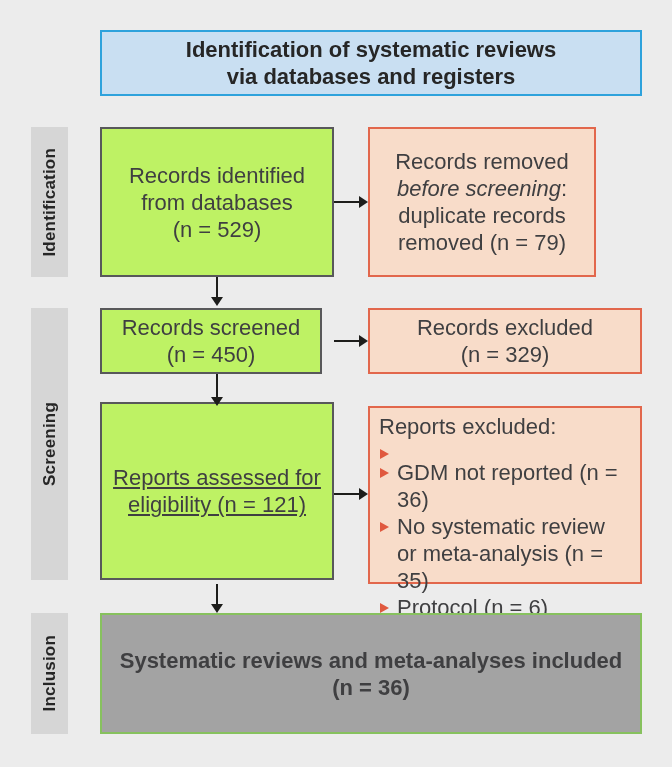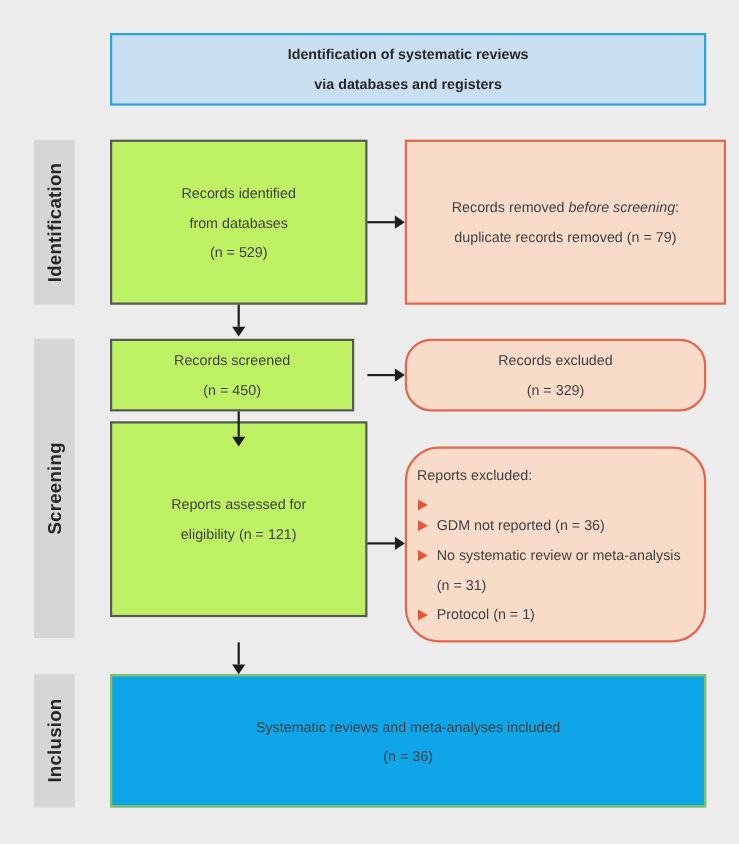--- a/index.html
+++ b/index.html
@@ -13,37 +13,37 @@
     overflow: hidden;
   }
 
   .box {
     position: absolute;
     box-sizing: border-box;
     border: 2px solid;
     display: flex;
     align-items: center;
     justify-content: center;
-    font-size: 13px;
+    font-size: 22px;
     line-height: 27px;
     color: #3f3f41;
     padding: 4px 8px;
   }
   .txt { text-align: center; }
   .pre { white-space: pre-line; }
 
   .title-box {
     background: #c9dff2;
     border-color: #2ea2dc;
     font-weight: bold;
     color: #262626;
   }
   .plain  { background: #bef264; border-color: #58585a; }
   .excl   { background: #f8dcc9; border-color: #e2674c; }
-  .incl   { background: #0ea5e9; border-color: #87c15e; }
+  .incl   { background: #a3a3a3; border-color: #87c15e; font-weight: bold; }
 
   .stage {
     position: absolute;
     left: 31px;
     width: 37px;
     background: #d6d6d6;
     display: flex;
     align-items: center;
     justify-content: center;
   }
@@ -79,24 +79,23 @@
   .arr-r .head {
     position: absolute; right: 0; top: 0;
     width: 0; height: 0;
     border-top: 6px solid transparent;
     border-bottom: 6px solid transparent;
     border-left: 9px solid #1d1d1b;
   }
 
   
   .list-box {
-    align-items: center;
+    align-items: flex-start;
     justify-content: flex-start;
     padding: 5px 19px 5px 9px;
-    border-radius: 31px;
   }
   .list-wrap { width: 100%; text-align: left; }
   .li { display: flex; align-items: flex-start; }
   .tri {
     flex: 0 0 auto;
     width: 0; height: 0;
     border-left: 9px solid #e0593f;
     border-top: 5px solid transparent;
     border-bottom: 5px solid transparent;
     margin: 9px 8px 0 1px;
@@ -122,56 +121,56 @@
   <div class="stage" style="top:613px; height:121px;">
     <span>Inclusion</span>
   </div>
 
   <div class="box plain" style="left:100px; top:127px; width:234px; height:150px;">
     <div class="txt pre">Records identified
 from databases
 (n = 529)</div>
   </div>
 
-  <div class="box excl" style="left:368px; top:127px; width:292px; height:150px;">
+  <div class="box excl" style="left:368px; top:127px; width:228px; height:150px;">
     <p class="wrap"><span>Records removed</span> <i>before screening</i><span>: duplicate records removed (n = 79)</span></p>
   </div>
 
   <div class="box plain" style="left:100px; top:308px; width:222px; height:66px;">
     <div class="txt pre">Records screened
 (n = 450)</div>
   </div>
 
-  <div class="box excl" style="left:368px; top:308px; width:274px; height:66px;border-radius:24px;">
+  <div class="box excl" style="left:368px; top:308px; width:274px; height:66px;">
     <div class="txt pre">Records excluded
 (n = 329)</div>
   </div>
 
-  <div class="box plain" style="left:100px; top:383px; width:234px; height:178px;">
+  <div class="box plain" style="left:100px; top:402px; width:234px; height:178px;text-decoration:underline;">
     <div class="txt pre">Reports assessed for
 eligibility (n = 121)</div>
   </div>
 
   <div class="box excl list-box" style="left:368px; top:406px; width:274px; height:178px;">
     <div class="list-wrap">
       <div>Reports excluded:</div>
       <div class="li">
         <span class="tri"></span>
       </div>
       <div class="li">
         <span class="tri"></span>
         <span>GDM not reported (n = 36)</span>
       </div>
       <div class="li">
         <span class="tri"></span>
-        <span>No systematic review or meta-analysis (n = 31)</span>
-      </div>
-      <div class="li">
-        <span class="tri"></span>
-        <span>Protocol (n = 1)</span>
+        <span>No systematic review or meta-analysis (n = 35)</span>
+      </div>
+      <div class="li">
+        <span class="tri"></span>
+        <span>Protocol (n = 6)</span>
       </div>
     </div>
   </div>
 
   <div class="box incl" style="left:100px; top:613px; width:542px; height:121px;">
     <div class="txt pre">Systematic reviews and meta-analyses included
 (n = 36)</div>
   </div>
 
   <div class="arr-d" style="left:211px; top:277px; height:29px;">

